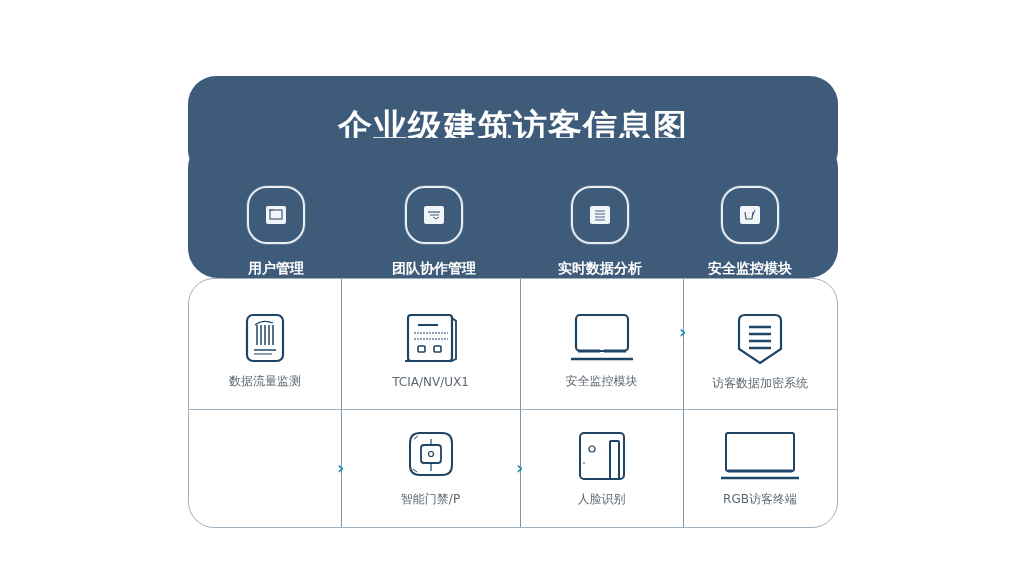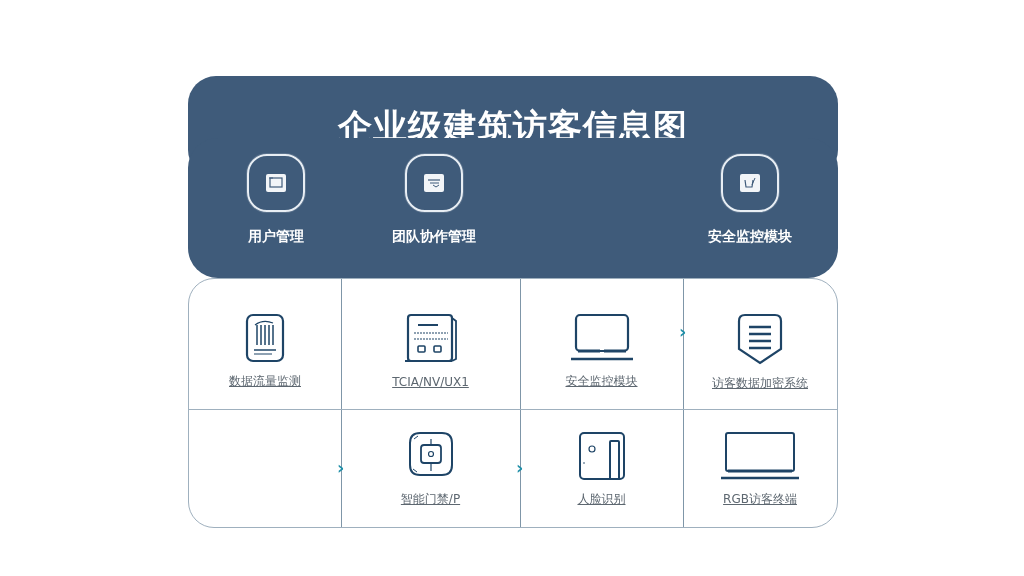--- a/index.html
+++ b/index.html
@@ -3,31 +3,31 @@
 <meta charset="utf-8">
 <style>
   html, body { margin:0; padding:0; }
   body { width:1024px; height:576px; background:#ffffff; position:relative; overflow:hidden;
          font-family:"DejaVu Sans", sans-serif; }
   .title-bar { position:absolute; left:188px; top:36px; width:650px; height:102px;
                background:#3f5b7a; border-radius:28px; display:flex; align-items:center; justify-content:center;margin-top:40px; }
   .title-text { color:#ffffff; font-size:34px; font-weight:bold; letter-spacing:1px; }
   .cat-bar { position:absolute; left:188px; top:138px; width:650px; height:140px;
              background:#3f5b7a; border-radius:30px; }
-  .cat { position:absolute; top:16px; width:120px; margin-left:-60px; display:flex; flex-direction:column; align-items:center; }
+  .cat { position:absolute; top:48px; width:120px; margin-left:-60px; display:flex; flex-direction:column; align-items:center; }
   .cat-ring { width:54px; height:54px; border:2px solid #e8eef4; border-radius:20px; display:flex; align-items:center; justify-content:center;
               box-shadow:0 0 0 1px rgba(255,255,255,0.15); }
   .cat-glyph { width:20px; height:18px; background:#f2f5f8; border-radius:2px; display:flex; align-items:center; justify-content:center; }
   .cat-label { margin-top:16px; color:#ffffff; font-size:14px; font-weight:bold; white-space:nowrap; }
   .grid { position:absolute; left:188px; top:278px; width:648px; height:248px;
           border:1px solid #9fb0be; border-radius:26px; background:#fff; overflow:hidden; }
   .vline { position:absolute; top:0; bottom:0; width:1px; background:#7f96a8; }
   .hline { position:absolute; left:0; right:0; height:1px; background:#9fb0be; top:130px; }
   .cell { position:absolute; display:flex; flex-direction:column; align-items:center; }
-  .cell-label { margin-top:10px; font-size:12px; color:#5d6770; white-space:nowrap;text-decoration:underline; }
+  .cell-label { margin-top:10px; font-size:12px; color:#5d6770; white-space:nowrap; }
   .arrow { position:absolute; color:#1f8fa8; font-size:18px; font-weight:bold; line-height:1; }
   svg { display:block; }
 </style>
 </head>
 <body>
 
 <div class="title-bar">
   <span class="title-text">企业级建筑访客信息图</span>
 </div>
 
@@ -47,20 +47,33 @@
     <div class="cat-ring">
       <div class="cat-glyph">
           <svg width="14" height="12">
             <line x1="1" y1="3" x2="13" y2="3" stroke="#3f5b7a" stroke-width="1.2"></line>
             <line x1="3" y1="6" x2="12" y2="6" stroke="#3f5b7a"></line>
             <path d="M6 8 L9 10 L12 8" fill="none" stroke="#3f5b7a"></path>
           </svg>
         </div>
     </div>
     <span class="cat-label">团队协作管理</span>
+  </div>
+  <div class="cat" style="left:412px">
+    <div class="cat-ring">
+      <div class="cat-glyph">
+          <svg width="14" height="12">
+            <line x1="2" y1="2" x2="12" y2="2" stroke="#3f5b7a"></line>
+            <line x1="2" y1="5" x2="12" y2="5" stroke="#3f5b7a"></line>
+            <line x1="2" y1="8" x2="12" y2="8" stroke="#3f5b7a"></line>
+            <line x1="2" y1="11" x2="12" y2="11" stroke="#3f5b7a"></line>
+          </svg>
+        </div>
+    </div>
+    <span class="cat-label">实时数据分析</span>
   </div>
   <div class="cat" style="left:562px">
     <div class="cat-ring">
       <div class="cat-glyph">
           <svg width="14" height="12">
             <path d="M2 3 L3 10 L9 10 L10 3" fill="none" stroke="#3f5b7a" stroke-width="1.2"></path>
             <line x1="12" y1="1" x2="9" y2="8" stroke="#3f5b7a"></line>
           </svg>
         </div>
     </div>

